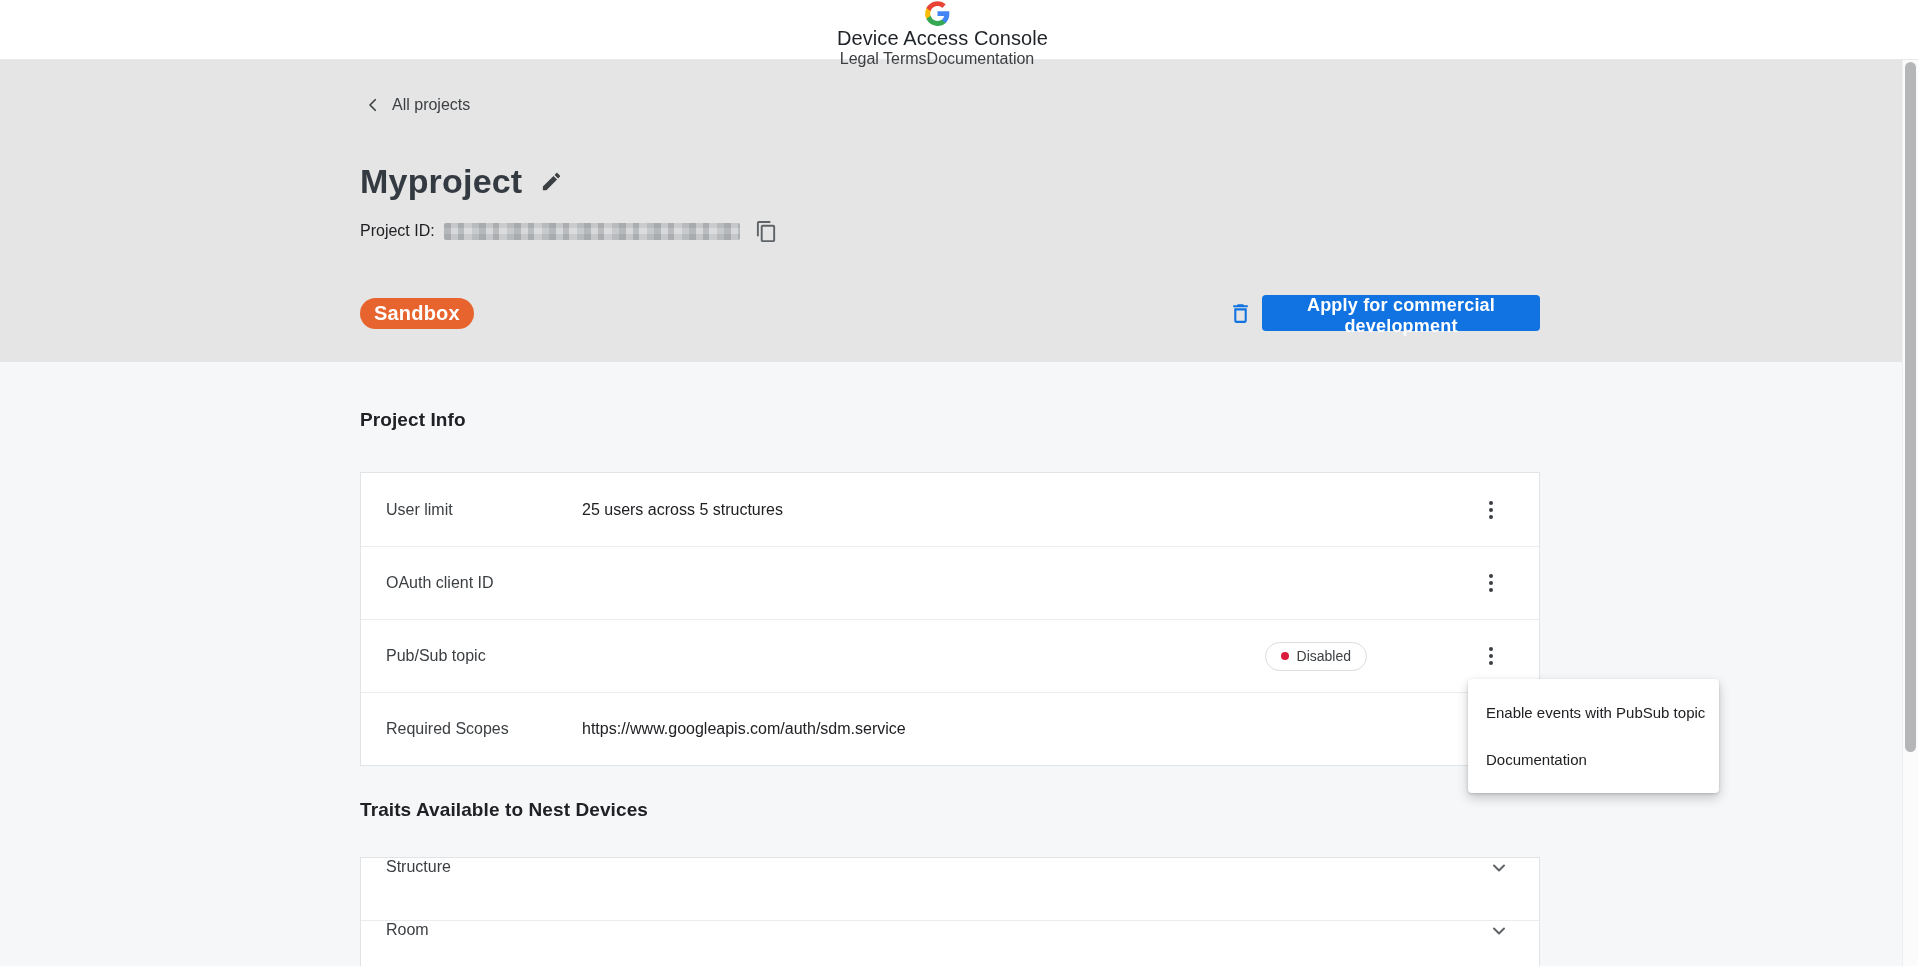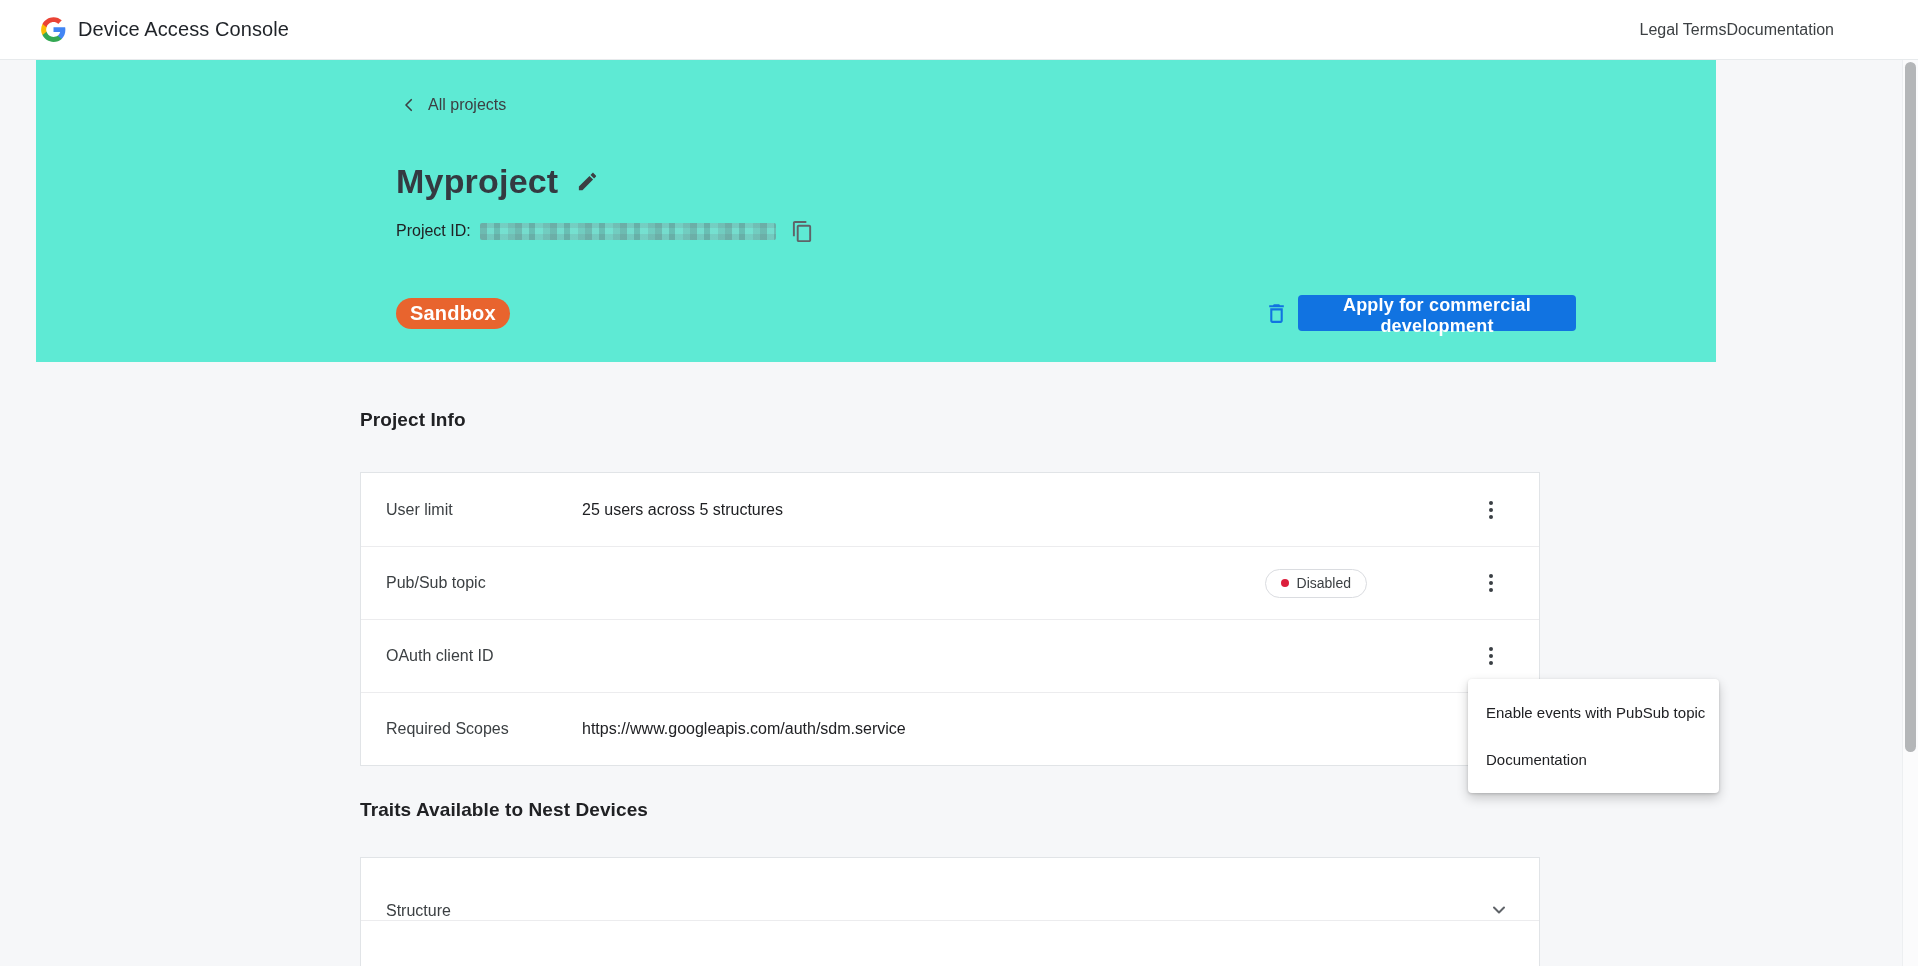--- a/index.html
+++ b/index.html
@@ -7,33 +7,32 @@
   body { font-family:"Liberation Sans", sans-serif; }
   #page {
     position:relative; width:1918px; height:966px;
     background:#f6f7f9; overflow:hidden; margin:0 auto;
   }
 
   
   .topbar {
     position:absolute; top:0; left:0; width:1918px; height:60px;
     background:#ffffff; border-bottom:1px solid #e7eaec;
-    display:flex; align-items:center; padding:0 84px 0 40px; z-index:40;
+    display:flex; align-items:center; padding:0 84px 0 40px; z-index:40;flex-direction:column;
   }
   .g-logo { width:27px; height:27px; flex:none; }
   .app-title { margin-left:11px; font-size:20px; color:#1f2328; letter-spacing:.1px; }
   .topbar-spacer { flex:1; }
   .topbar-links { display:flex; align-items:flex-start; }
   .topbar-link { font-size:16px; color:#3c4043; cursor:pointer; }
 
   
   .hero {
-    position:absolute; top:60px; left:0; width:1680px; height:302px;
-    background:#5eead4;
-    margin-left:36px;
+    position:absolute; top:60px; left:0; width:1918px; height:302px;
+    background:#e5e5e5;
   }
   .container { position:relative; margin-left:360px; width:1180px; }
 
   .breadcrumb { padding-top:35px; display:flex; align-items:center; height:55px; cursor:pointer; width:170px; }
   .crumb-chevron { width:18px; height:18px; margin-left:4px; flex:none; }
   .breadcrumb-label { margin-left:10px; font-size:16px; color:#3c4043; }
 
   .title-row { margin-top:47px; display:flex; align-items:center; }
   .project-title { font-size:34px; font-weight:700; color:#343a41; letter-spacing:.2px; }
   .edit-btn { margin-left:16px; width:26px; height:26px; display:flex; align-items:center; justify-content:center; cursor:pointer; }
@@ -79,21 +78,21 @@
     flex:none; margin-right:112px; height:29px; padding:0 15px;
     border:1px solid #dadce0; border-radius:15px; background:#ffffff;
     display:flex; align-items:center; gap:8px; font-size:14px; color:#3c4043;
   }
   .status-dot { width:8px; height:8px; border-radius:50%; background:#dc1e3c; }
   .kebab { flex:none; width:24px; height:30px; display:flex; flex-direction:column; align-items:center; justify-content:center; gap:3px; cursor:pointer; }
   .kebab i { width:4px; height:4px; border-radius:50%; background:#3a3f44; }
   .kebab-spacer { flex:none; width:24px; }
 
   .traits-card { margin-top:36px; }
-  .trow { height:62px; display:flex; align-items:flex-end; padding:0 30px 0 25px; cursor:pointer;gap:19px; }
+  .trow { height:62px; display:flex; align-items:flex-start; padding:0 30px 0 25px; cursor:pointer;gap:19px; }
   .trow + .trow { border-top:1px solid #ececee; }
   .trow-label { flex:1; font-size:16px; color:#3c4043; }
   .chevron-down { width:20px; height:20px; flex:none; }
 
   
   .popup-menu {
     position:absolute; left:1468px; top:679px; width:251px;
     background:#ffffff; border-radius:4px; padding:10px 0;
     box-shadow:0 1px 3px rgba(0,0,0,.16), 0 5px 12px rgba(0,0,0,.20);
     z-index:50;
@@ -184,44 +183,44 @@
           <span class="prow-label">User limit</span>
           <span class="prow-value">25 users across 5 structures</span>
           <span class="kebab">
               <i></i>
               <i></i>
               <i></i>
             </span>
         </div>
 
         <div class="prow">
+          <span class="prow-label">OAuth client ID</span>
+          <span class="prow-value"></span>
+          <span class="kebab">
+              <i></i>
+              <i></i>
+              <i></i>
+            </span>
+        </div>
+
+        <div class="prow">
           <span class="prow-label">Pub/Sub topic</span>
           <span class="prow-value"></span>
           <span class="status-pill">
             <span class="status-dot"></span>
             <span>Disabled</span>
           </span>
           <span class="kebab">
               <i></i>
               <i></i>
               <i></i>
             </span>
         </div>
 
         <div class="prow">
-          <span class="prow-label">OAuth client ID</span>
-          <span class="prow-value"></span>
-          <span class="kebab">
-              <i></i>
-              <i></i>
-              <i></i>
-            </span>
-        </div>
-
-        <div class="prow">
           <span class="prow-label">Required Scopes</span>
           <span class="prow-value">https://www.googleapis.com/auth/sdm.service</span>
           <span class="kebab-spacer"></span>
         </div>
 
       </div>
 
       <div class="section-heading heading-traits">Traits Available to Nest Devices</div>
 
       <div class="card traits-card">

